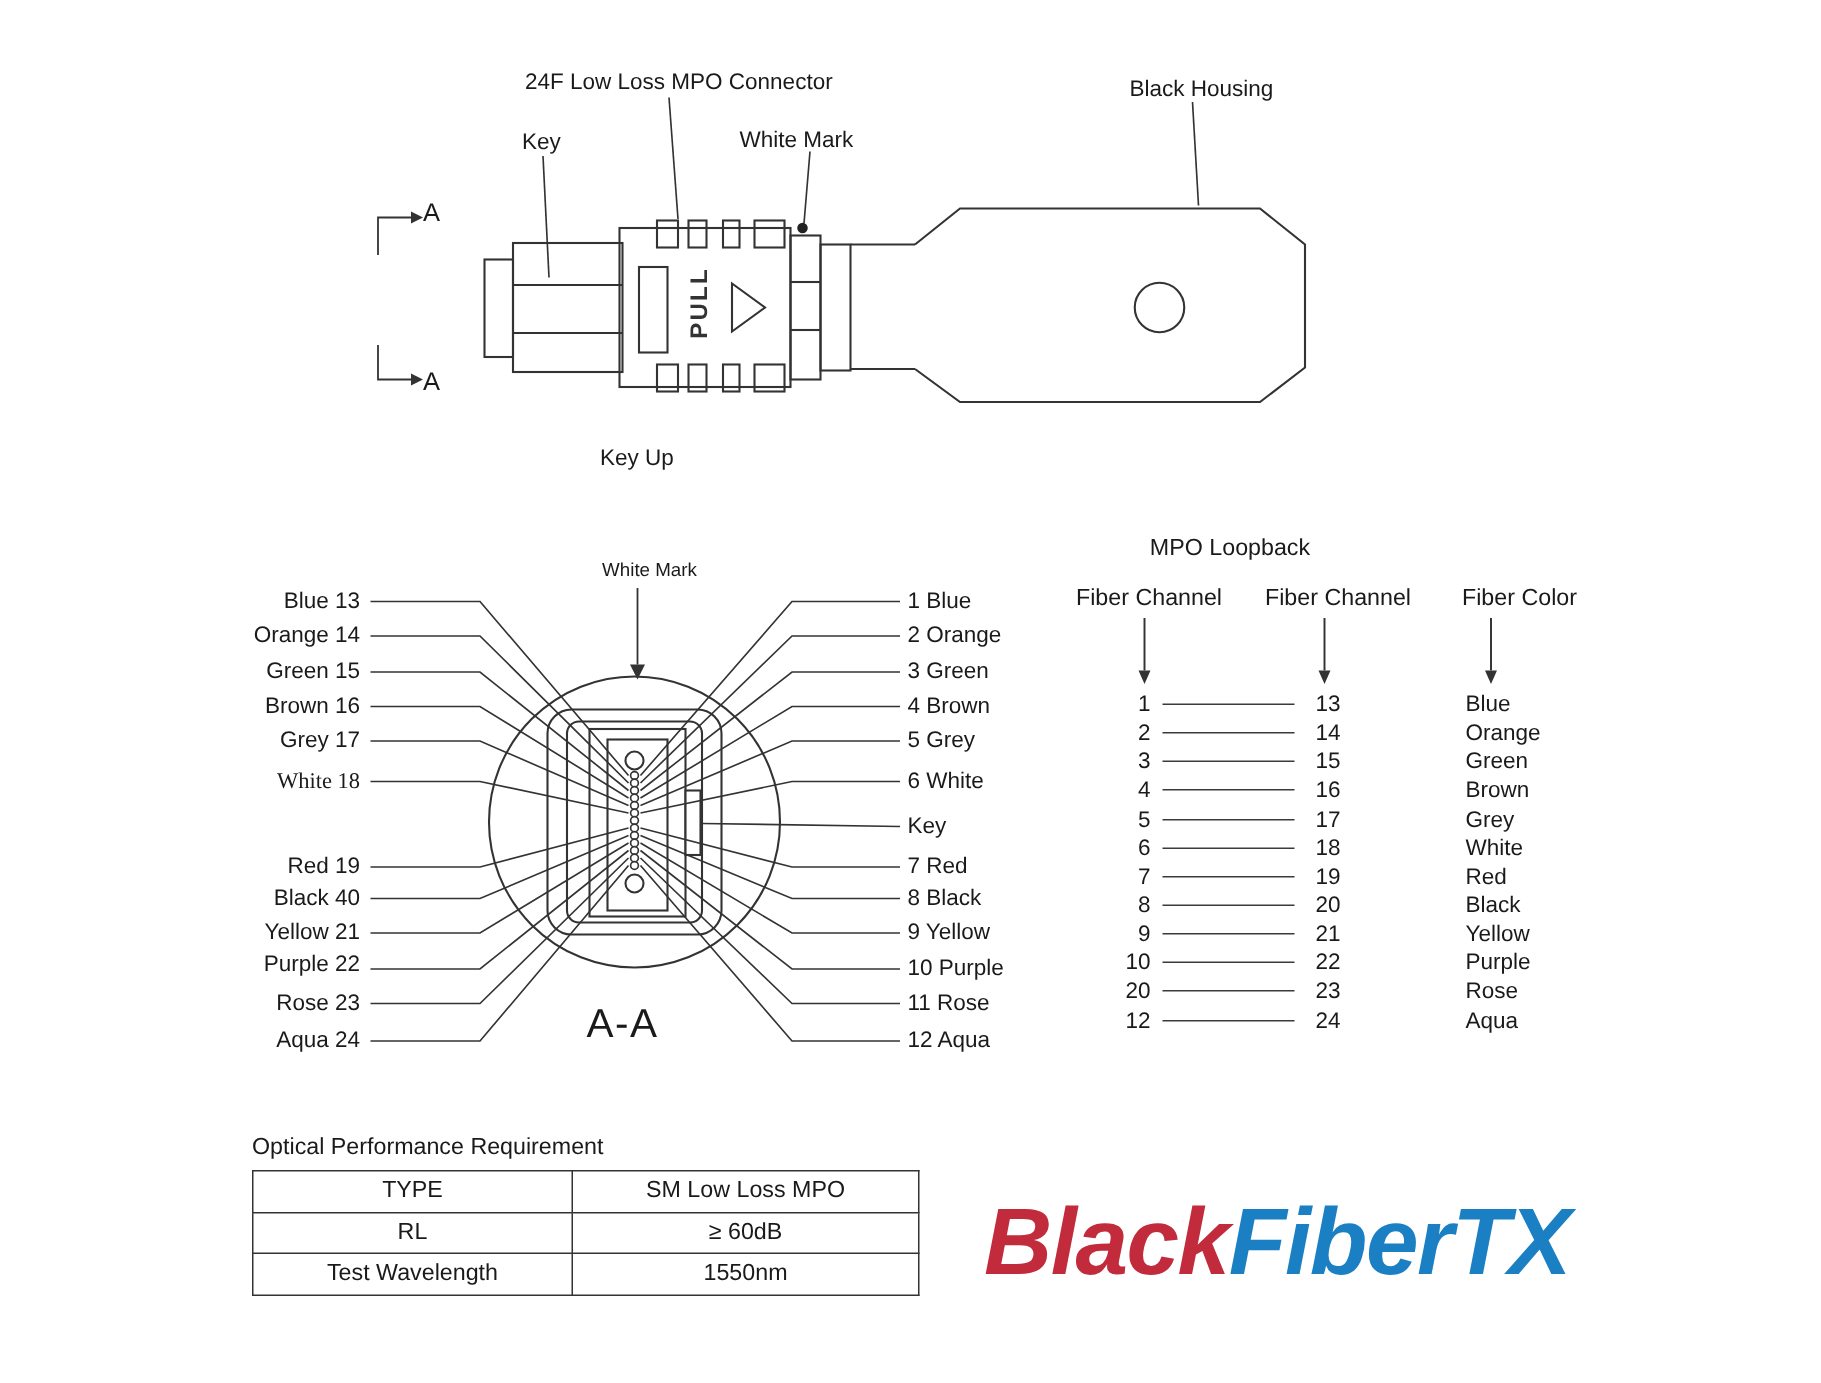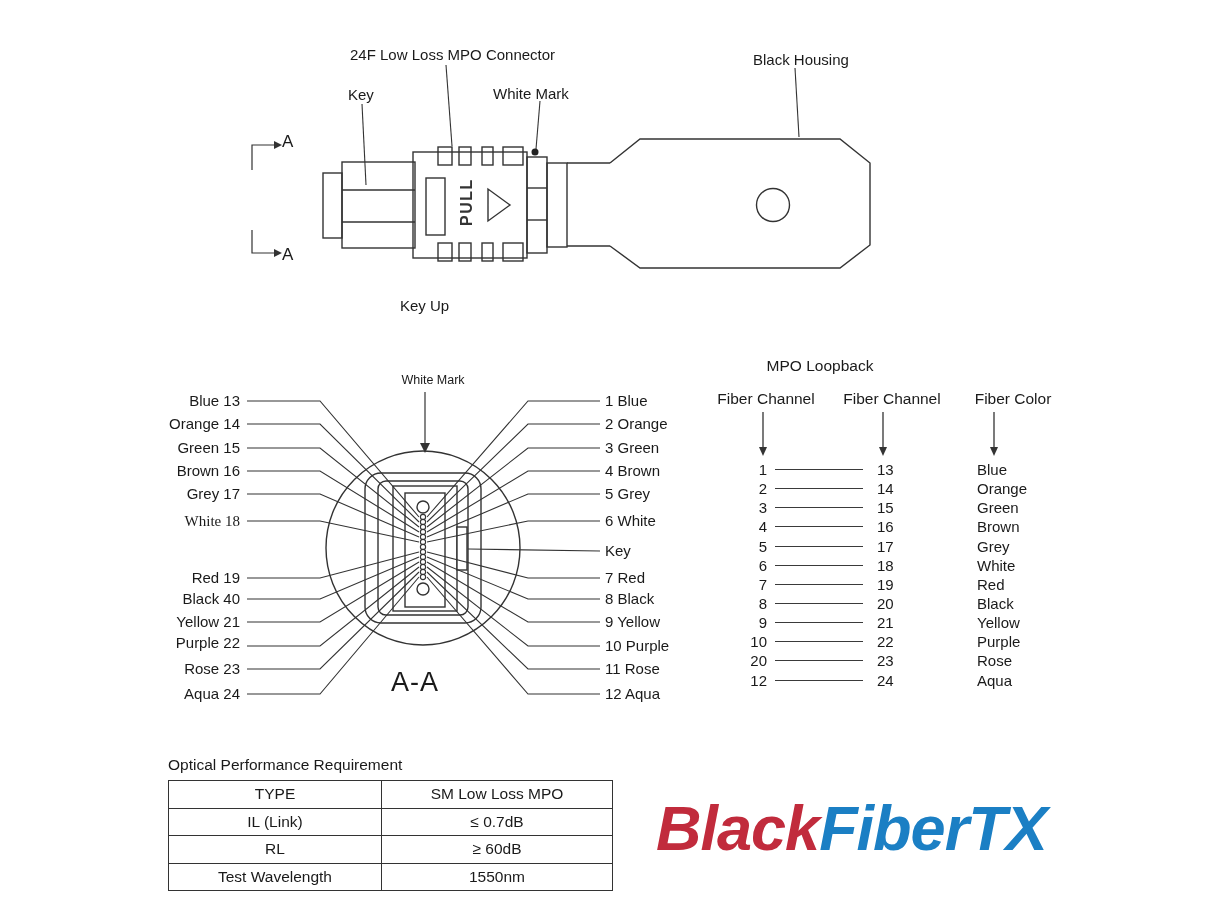--- a/index.html
+++ b/index.html
@@ -287,24 +287,20 @@
 </div>
 
 <div class="abs perf-title">Optical Performance Requirement</div>
 <table class="perf-table">
   <tbody>
     <tr>
       <td class="c1">TYPE</td>
       <td class="c2">SM Low Loss MPO</td>
     </tr>
     <tr>
-      <td class="c1">IL (Link)</td>
-      <td class="c2">≤ 0.7dB</td>
-    </tr>
-    <tr>
       <td class="c1">RL</td>
       <td class="c2">≥ 60dB</td>
     </tr>
     <tr>
       <td class="c1">Test Wavelength</td>
       <td class="c2">1550nm</td>
     </tr>
   </tbody>
 </table>
 

